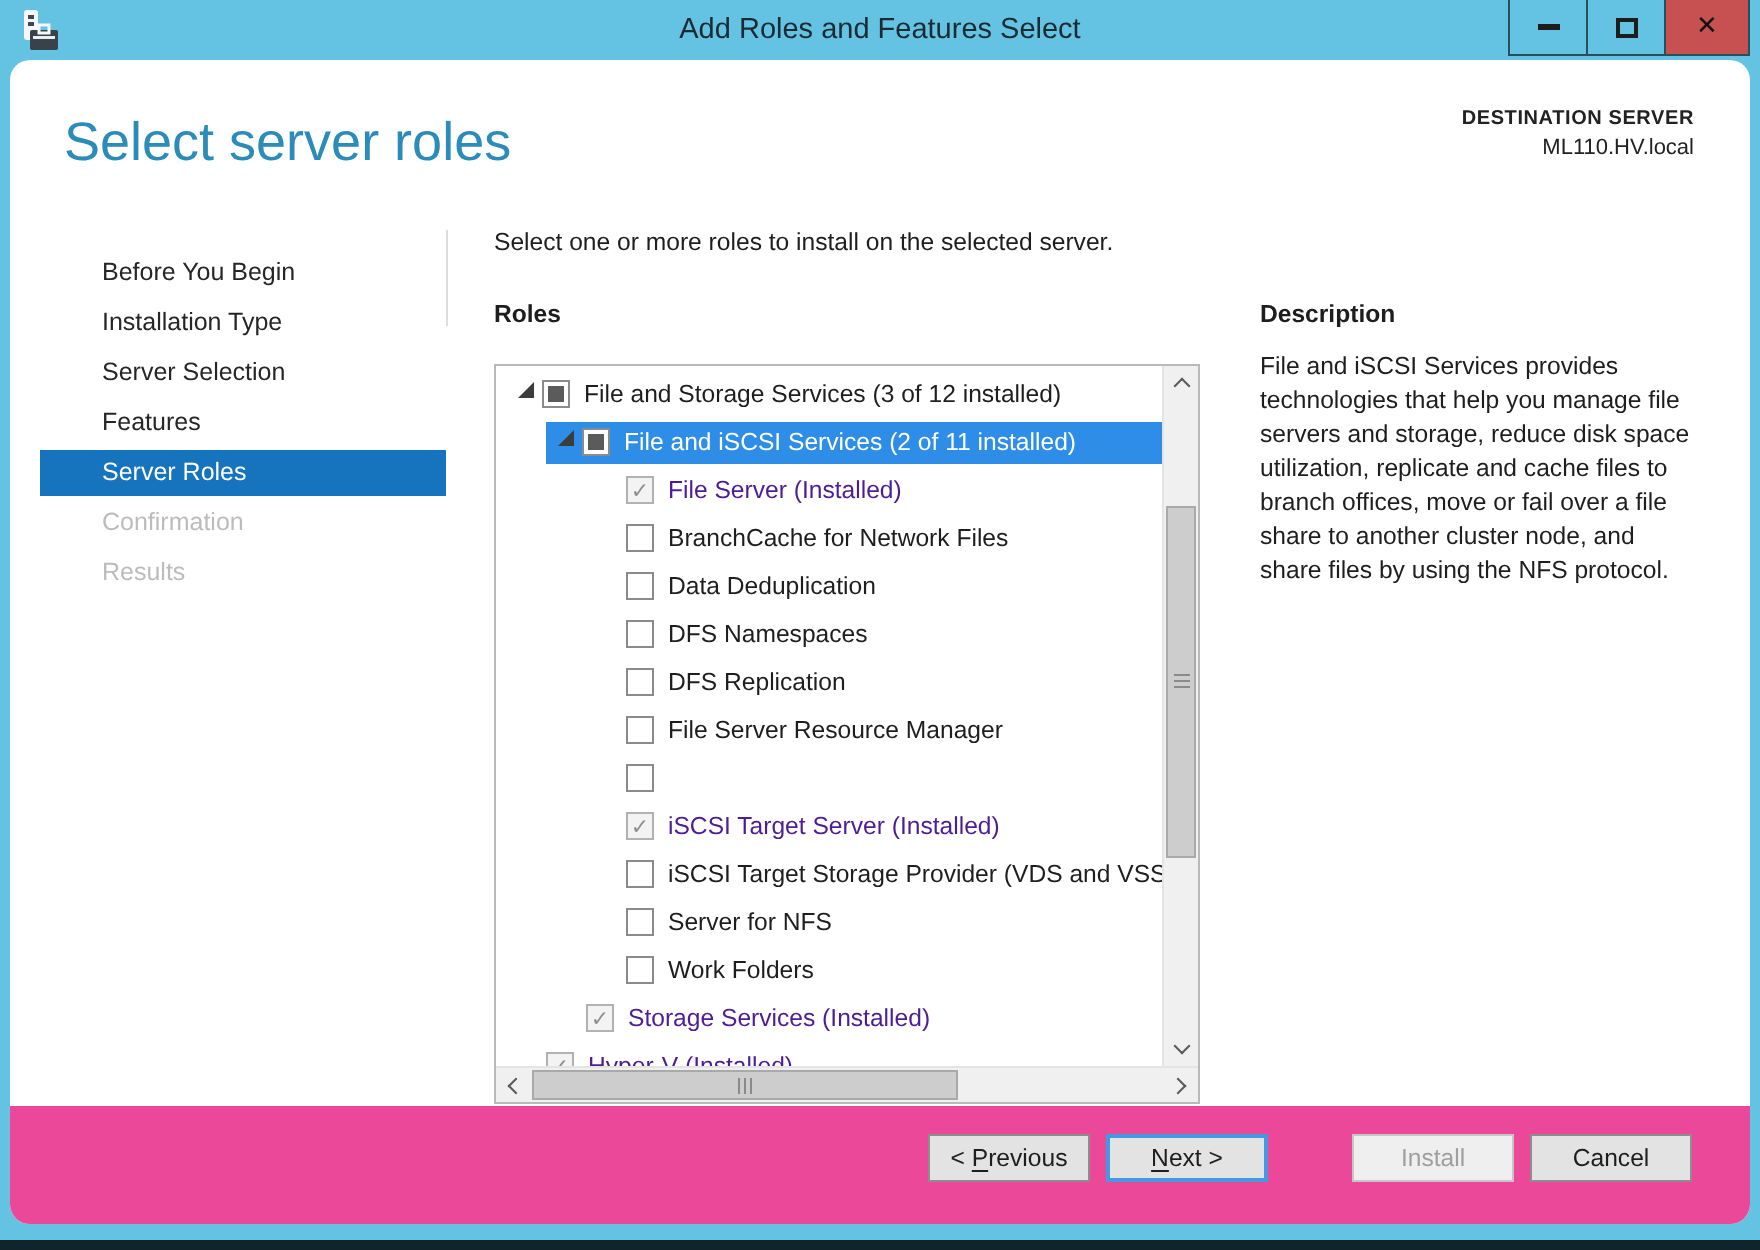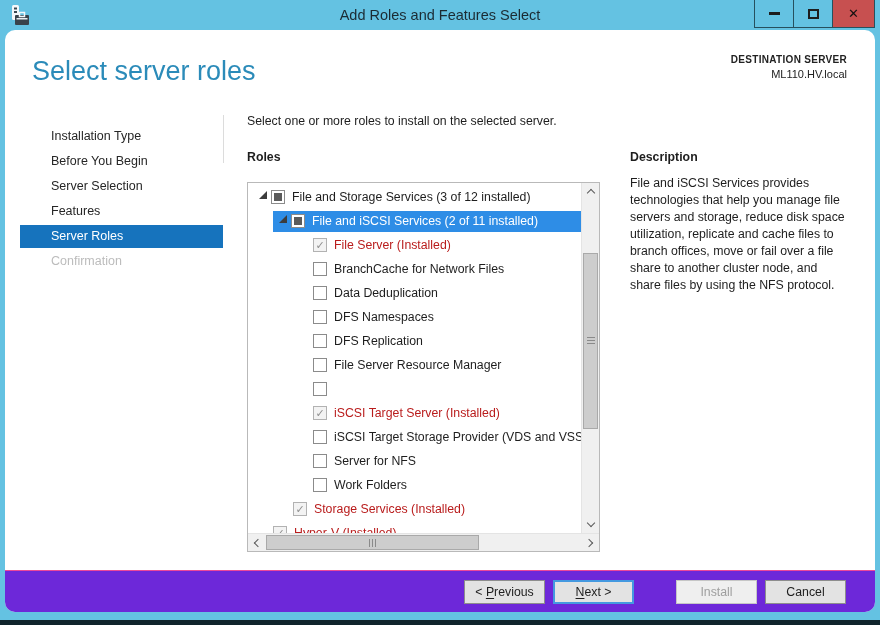--- a/index.html
+++ b/index.html
@@ -83,21 +83,21 @@
     border:1px solid #8b8b8b; background:#fff;
     display:flex; align-items:center; justify-content:center;
   }
   .cb.partial::after{ content:""; width:8px; height:8px; background:#5b5b5b; }
   .cb.checked{ border-color:#b2b2b2; background:#f3f3f3; }
   .cb.checked::after{
     content:"✓"; font-family:"DejaVu Sans",sans-serif;
     font-size:11px; color:#8f8f8f; line-height:1;
   }
   .tlabel{ font-size:12.3px; color:#1e1e1e; }
-  .trow.installed .tlabel{ color:#b91c1c; }
+  .trow.installed .tlabel{ color:#4c1d95; }
   .trow-core.sel .tlabel{ color:#fff; }
   
   .vscroll{
     position:absolute; right:0; top:0; width:18px; height:350px;
     background:#f0f0f0; border-left:1px solid #e4e4e4;
   }
   .vs-up{ position:absolute; top:0; left:0; right:0; height:17px; }
   .vs-down{ position:absolute; bottom:0; left:0; right:0; height:17px; }
   .vs-thumb{
     position:absolute; top:70px; left:1px; right:1px; height:176px;
@@ -120,22 +120,22 @@
   .grip-h{ width:8px; height:8px;
     background:repeating-linear-gradient(90deg,#8a8a8a 0 1px, transparent 1px 3px); }
   .sbtn{ display:flex; align-items:center; justify-content:center; cursor:default; }
   .chev{ width:6px; height:6px; border-left:1.5px solid #5a5a5a; border-bottom:1.5px solid #5a5a5a; }
   .chev.up{ transform:rotate(135deg); margin-top:3px; }
   .chev.down{ transform:rotate(-45deg); margin-bottom:3px; }
   .chev.left{ transform:rotate(45deg); margin-left:3px; }
   .chev.right{ transform:rotate(-135deg); margin-right:3px; }
   
   .footer{
-    position:absolute; left:0; right:0; bottom:0; height:42px;
-    background:#6d28d9; border-top:1px solid #ec4899;
+    position:absolute; left:0; right:0; bottom:0; height:59px;
+    background:#ec4899; border-top:5px solid #ec4899;
   }
   .btn{
     position:absolute; top:9px; width:81px; height:24px;
     font-family:"Liberation Sans",sans-serif; font-size:12.3px; color:#1e1e1e;
     background:#e3e3e3; border:1px solid #8d8d8d;
     text-align:center; cursor:default;
   }
   .btn.previous-button{ left:459px; }
   .btn.next-button{ left:548px; border:2px solid #4499e0; background:#e3e3e3; }
   .btn.install-button{ left:671px; border-color:#c6c6c6; color:#9f9f9f; background:#efefef; }
@@ -172,26 +172,27 @@
 
   <div class="client">
 
     <div class="page-title">Select server roles</div>
     <div class="dest">
       <div class="dest-label">DESTINATION SERVER</div>
       <div class="dest-server">ML110.HV.local</div>
     </div>
 
     <div class="nav" id="nav">
+        <div class="nav-item">Before You Begin</div>
         <div class="nav-item">Installation Type</div>
-        <div class="nav-item">Before You Begin</div>
         <div class="nav-item">Server Selection</div>
         <div class="nav-item">Features</div>
         <div class="nav-item selected">Server Roles</div>
         <div class="nav-item disabled">Confirmation</div>
+        <div class="nav-item disabled">Results</div>
       </div>
     <div class="nav-divider"></div>
 
     <div class="instruction">Select one or more roles to install on the selected server.</div>
     <div class="roles-label">Roles</div>
 
     <div class="tree">
       <div class="tree-viewport">
         <div class="tree-rows" id="tree-rows">
             <div class="trow">

